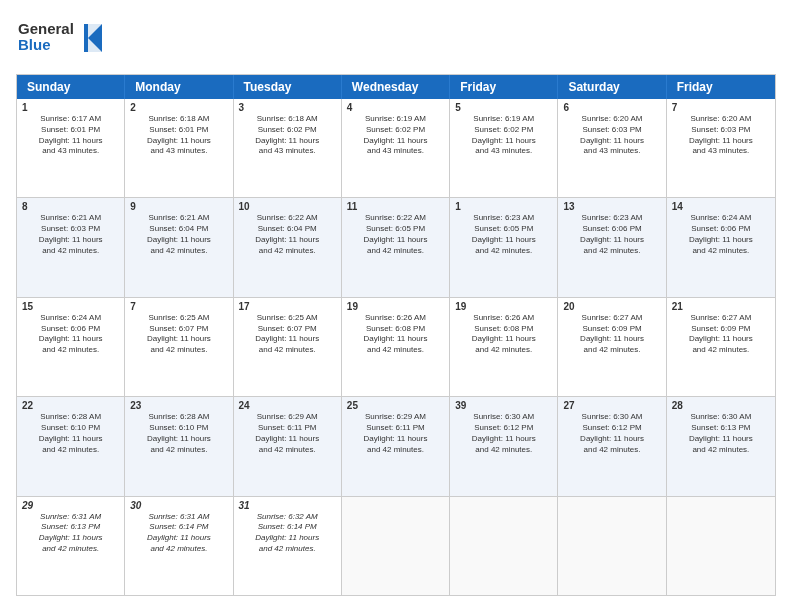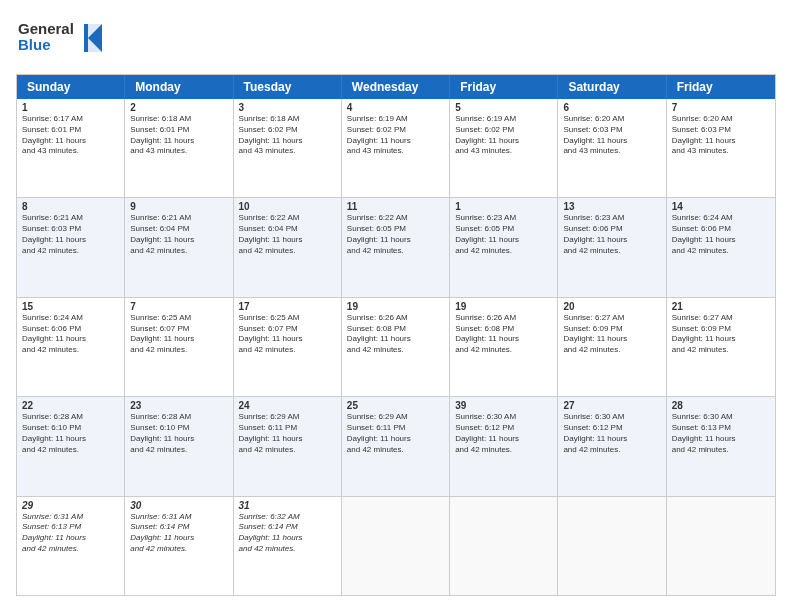--- a/index.html
+++ b/index.html
@@ -85,20 +85,21 @@
     .day-num {
       font-size: 10px;
       font-weight: bold;
       display: block;
       margin-bottom: 1px;
     }
     .cell-text {
       font-size: 8px;
       line-height: 1.35;
       color: #333;
+      text-align: center;
     }
     .cal-row:nth-child(odd) .cal-cell { background: #fff; }
     .cal-row:nth-child(even) .cal-cell { background: #f0f4fa; }
     .cal-row:nth-child(odd) .cal-cell.empty { background: #f9f9f9; }
     .cal-row:nth-child(even) .cal-cell.empty { background: #eef1f7; }
   </style>
 </head>
 <body>
 
 <div class="page">

